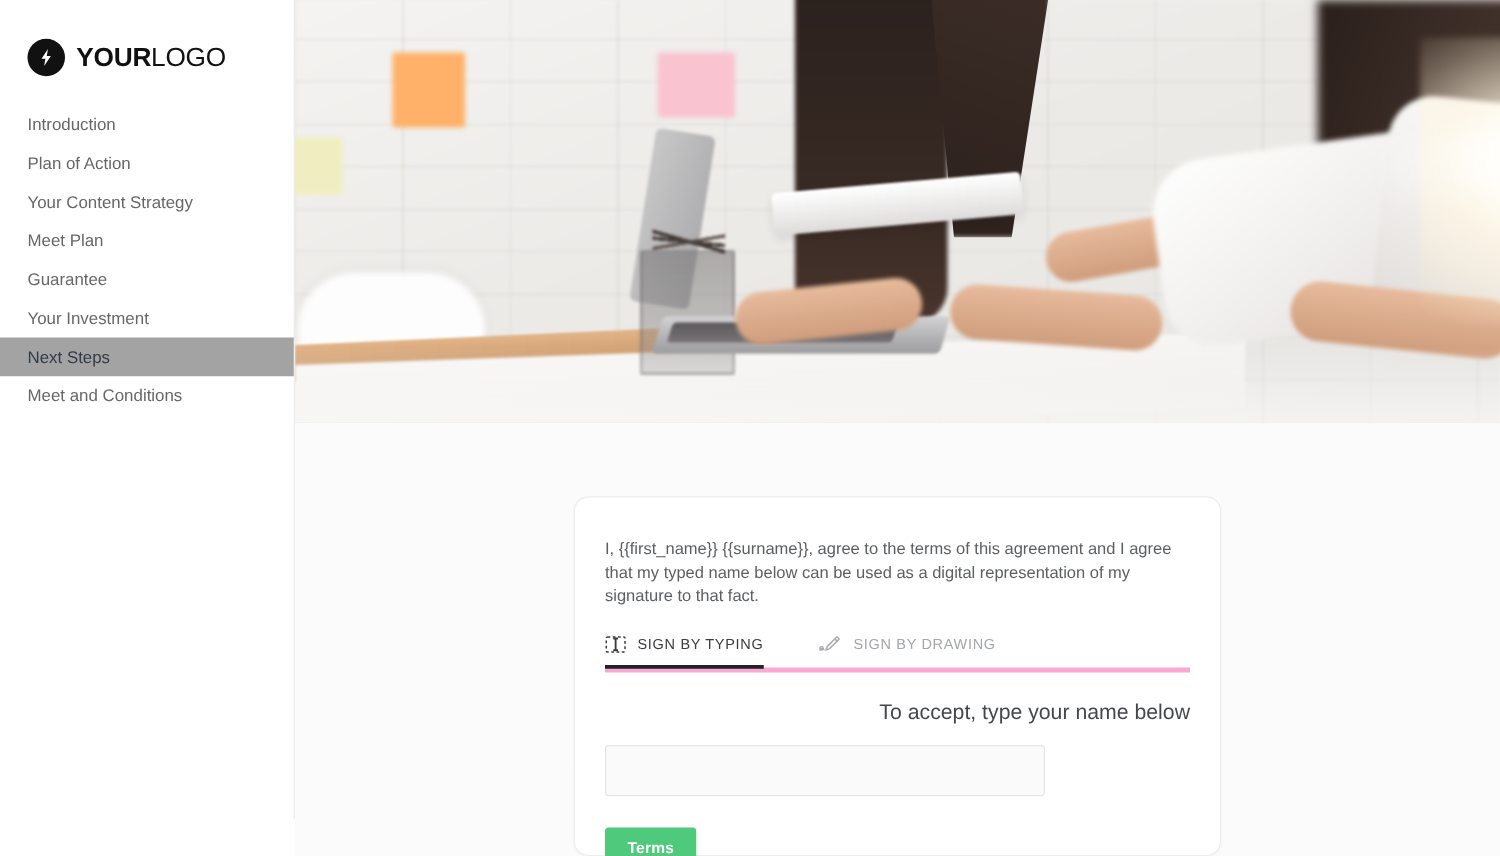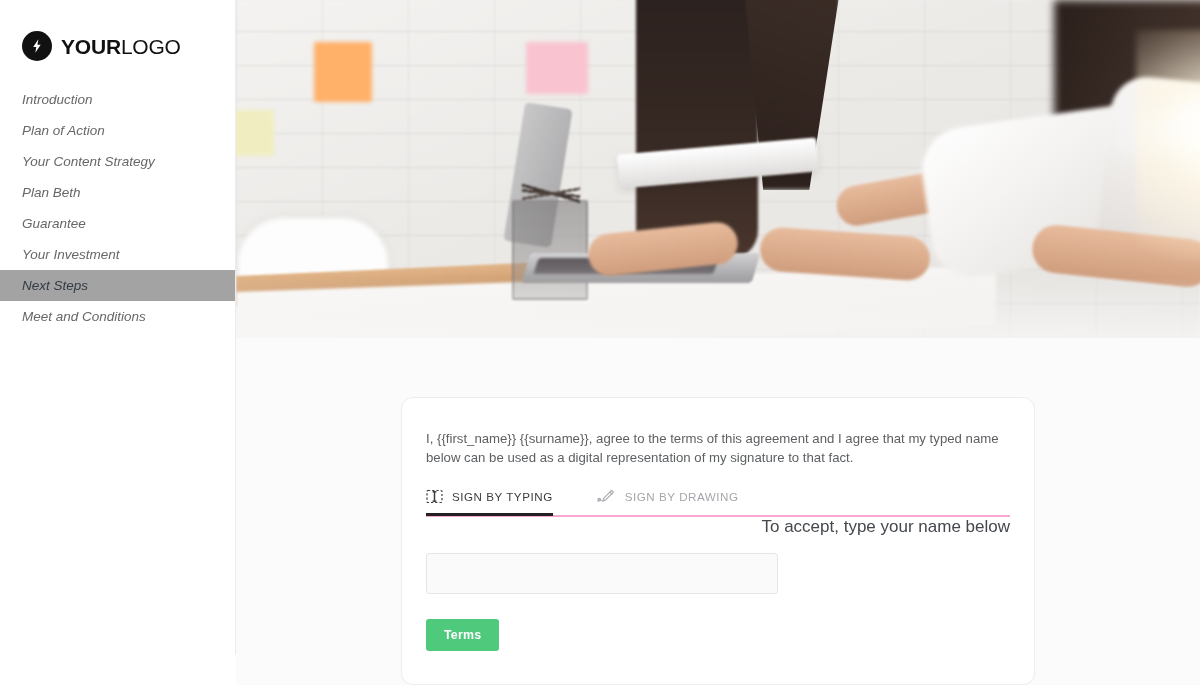--- a/index.html
+++ b/index.html
@@ -67,21 +67,20 @@
   .nav-item {
     display: block;
     padding: 7px 12px 7px 22px;
     font-size: 13.5px;
     line-height: 17px;
     color: #676767;
     text-decoration: none;
     cursor: pointer;
     white-space: nowrap;
     background: transparent;
-    font-style: italic;
   }
   .nav-item.active {
     background: #a3a3a3;
     color: #333b45;
   }
 
   
   .main {
     flex: 1 1 auto;
     height: 685px;
@@ -272,41 +271,42 @@
   
   .content {
     height: 347px;
     background: #fbfbfb;
     padding-top: 59px;
     display: flex;
     justify-content: center;
   }
 
   .card {
-    width: 634px;
+    width: 518px;
     min-height: 270px;
     background: #ffffff;
     border: 1px solid #ededed;
     border-radius: 12px;
     padding: 31px 24px 0 24px;
     box-shadow: 0 1px 2px rgba(0,0,0,.018);
   }
 
   .agree-text {
     font-size: 13.2px;
     line-height: 19px;
     color: #5d6063;
     margin: 0 0 22px 0;
     max-width: 576px;
   }
 
   .tabs {
     display: flex;
     align-items: center;
-    border-bottom: 2px solid #f9a8d4;
+    border-bottom: 4px solid #f9a8d4;
+    margin-bottom: 22px;
   }
   .tab {
     display: flex;
     align-items: center;
     gap: 9px;
     padding: 0 0 9px 0;
     margin-right: 44px;
     cursor: pointer;
     background: none;
     border: none;
@@ -383,21 +383,21 @@
       </span>
       <span class="logo-text">
         <span class="lt-bold">YOUR</span><span class="lt-light">LOGO</span>
       </span>
     </div>
 
     <nav class="nav">
       <a class="nav-item" href="#">Introduction</a>
       <a class="nav-item" href="#">Plan of Action</a>
       <a class="nav-item" href="#">Your Content Strategy</a>
-      <a class="nav-item" href="#">Plan Beth</a>
+      <a class="nav-item" href="#">Meet Plan</a>
       <a class="nav-item" href="#">Guarantee</a>
       <a class="nav-item" href="#">Your Investment</a>
       <a class="nav-item active" href="#">Next Steps</a>
       <a class="nav-item" href="#">Meet and Conditions</a>
     </nav>
 
   </aside>
 
   <main class="main">
 

